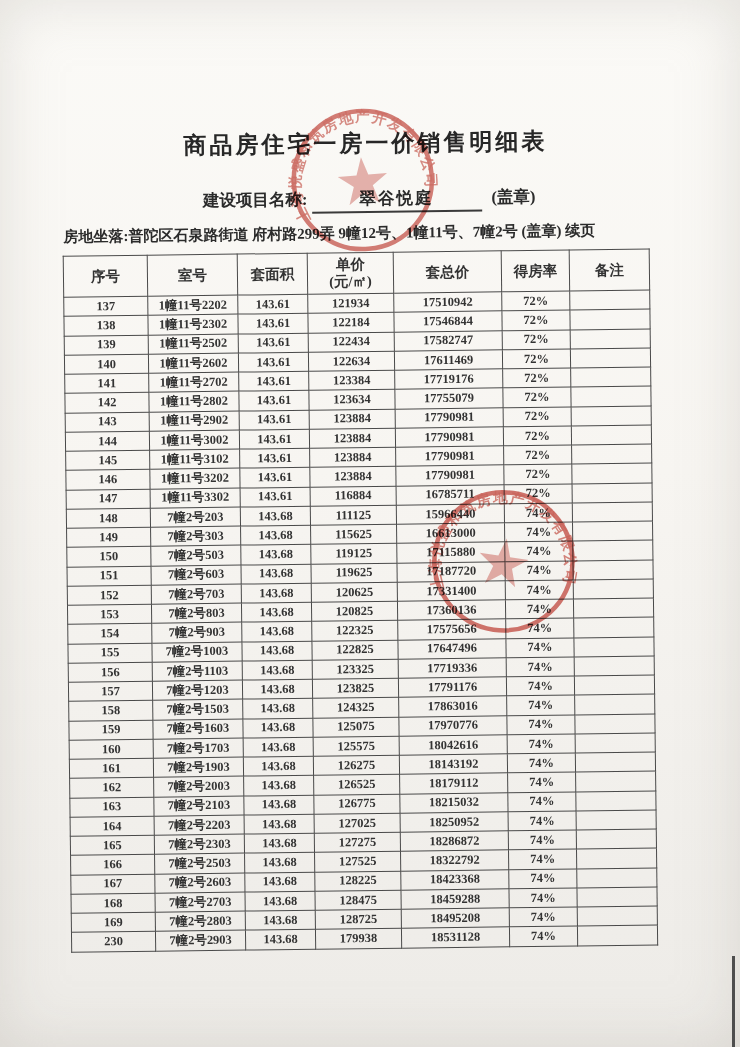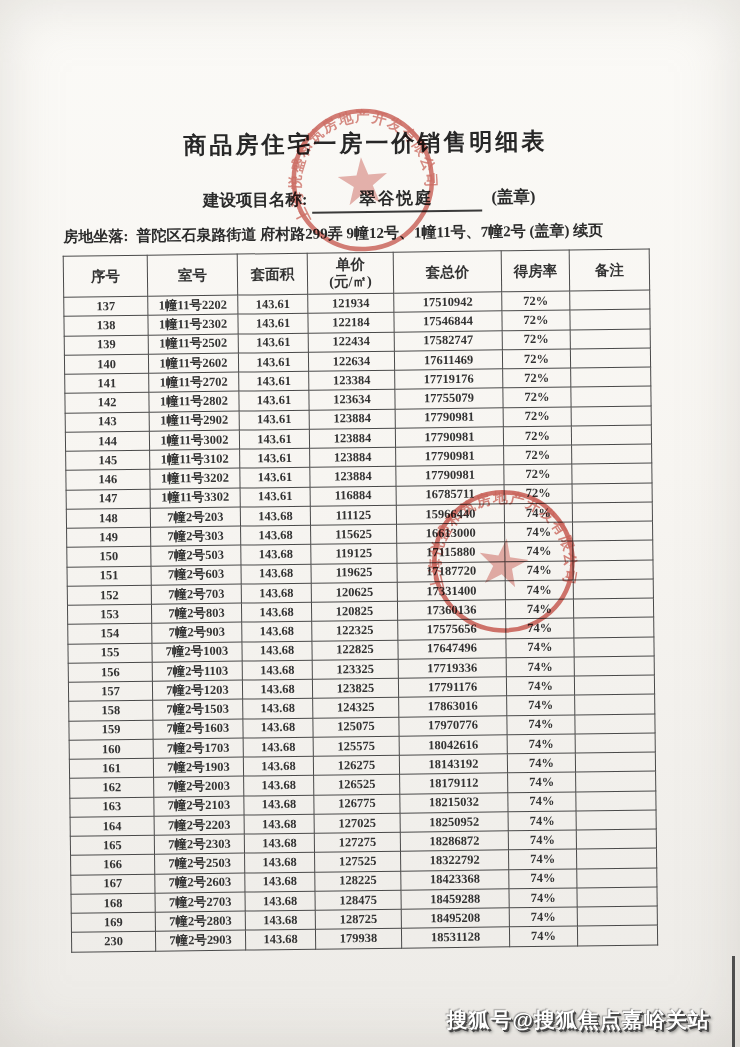--- a/index.html
+++ b/index.html
@@ -29,21 +29,21 @@
   }
   .project-name{
     display:inline-block;min-width:158px;text-align:center;
     border-bottom:2px solid #3a3a3a;padding:0 6px 1px 6px;
     margin:0 10px 0 4px;letter-spacing:2px;
   }
   .location-line{
     position:absolute;top:224px;left:67px;
     font-size:15px;font-weight:bold;white-space:nowrap;color:#2b2b2b;
   }
-  .location-line .loc-label{margin-right:8px;}
+  .location-line .loc-label{margin-right:0;}
   table.price-table{
     position:absolute;left:66px;top:252px;
     width:586px;height:697px;
     border-collapse:collapse;table-layout:fixed;
     background:transparent;
   }
   .price-table th,.price-table td{
     border:1.5px solid #4a4a4a;
     text-align:center;vertical-align:middle;
     padding:0;color:#333;
@@ -435,14 +435,13 @@
           <path id="arcMid" d="M 20,110 A 63 63 0 1 1 130,110" fill="none"></path>
         </defs>
       <circle class="seal-ring" cx="75" cy="75" r="69"></circle>
       <text class="seal-text"><textPath href="#arcMid">上海悦盛和筑房地产开发有限公司</textPath></text>
       <polygon class="seal-star" points="75,52 80.9,69.9 99.7,70 84.5,81.1 90.3,99 75,88 59.7,99 65.5,81.1 50.3,70 69.1,69.9"></polygon>
     </svg>
 
   </div>
 
   <div class="edge-line"></div>
-  <div class="watermark">搜狐号@搜狐焦点嘉峪关站</div>
 </div>
 
 </body></html>

